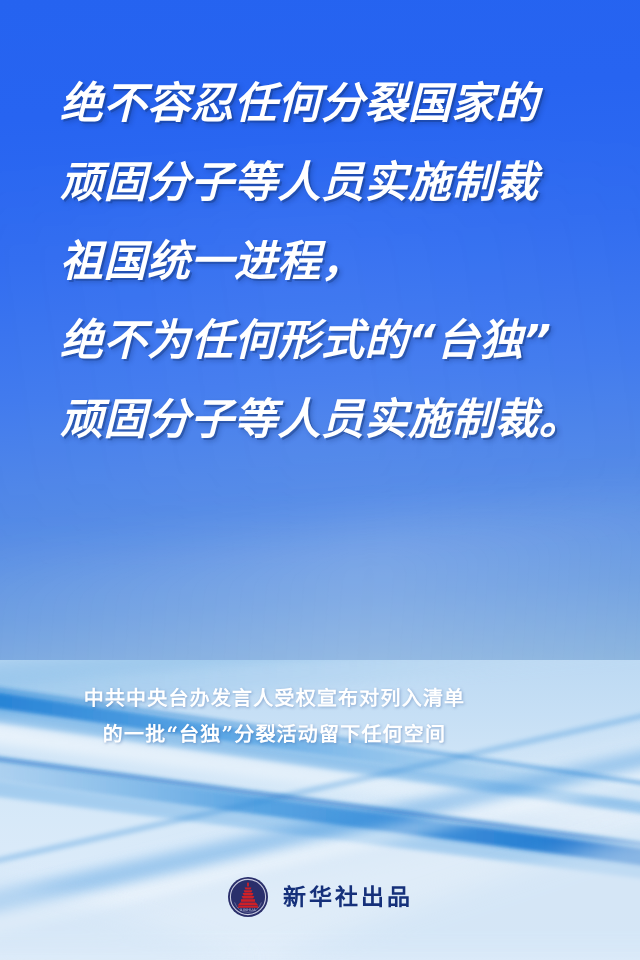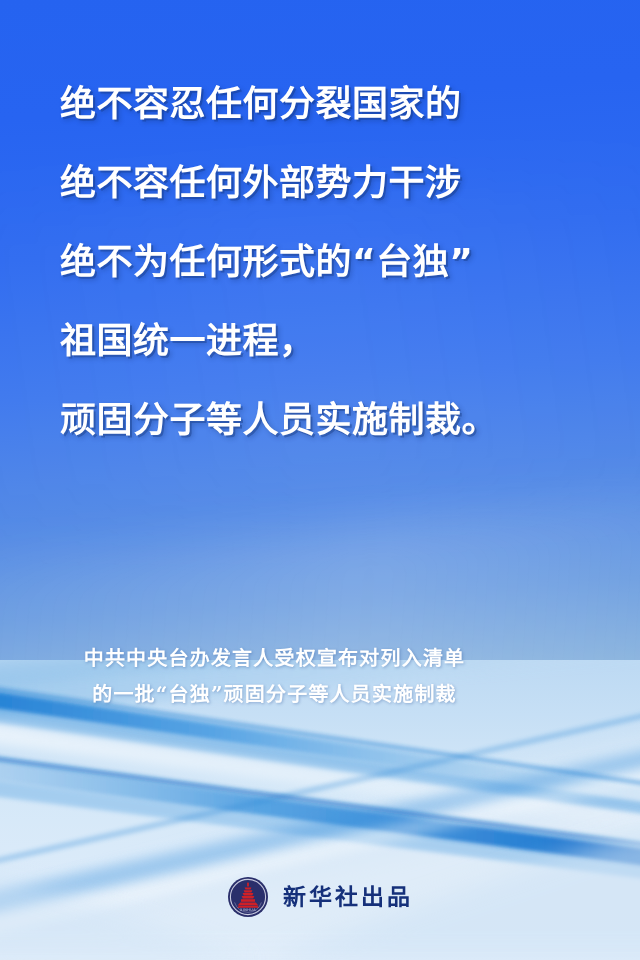--- a/index.html
+++ b/index.html
@@ -69,35 +69,36 @@
     left: 0;
     top: 64px;
     width: 640px;
     padding: 0 60px;
     box-sizing: border-box;
     z-index: 5;
   }
   .headline-line {
     font-family: "DejaVu Sans", "Liberation Sans", sans-serif;
     font-weight: 700;
-    font-size: 36px;
+    font-size: 43px;
     line-height: 79px;
     color: #ffffff;
     letter-spacing: 0.5px;
     white-space: nowrap;
     text-shadow:
        2px 2px 0 rgba(18,52,120,0.38),
        3px 3px 5px rgba(12,40,100,0.30);
+    font-style: italic;
   }
 
   
   .subhead {
     position: absolute;
     left: 0;
-    top: 640px;
+    top: 680px;
     width: 549px;
     text-align: center;
     z-index: 5;
   }
   .subhead-line {
     font-family: "DejaVu Serif", "Liberation Serif", serif;
     font-weight: 700;
     font-size: 20px;
     line-height: 36px;
     color: #ffffff;
@@ -206,29 +207,29 @@
       <path d="M -40,22 L 700,130 L 700,133 L -40,25 Z" fill="#1b7bd0" opacity="0.65" filter="url(#fSoft)"></path>
 
       <path d="M 260,300 L 700,150 L 700,300 Z" fill="#cfe3f6" opacity="0.6" filter="url(#fHaze)"></path>
 
       <path d="M -40,300 L 260,300 L -40,200 Z" fill="#cfe3f6" opacity="0.45" filter="url(#fHaze)"></path>
     </svg>
   </div>
 
   <div class="headline">
     <div class="headline-line">绝不容忍任何分裂国家的</div>
-    <div class="headline-line">绝不容任何外部势力干涉</div>
+    <div class="headline-line">顽固分子等人员实施制裁</div>
+    <div class="headline-line">祖国统一进程，</div>
     <div class="headline-line">绝不为任何形式的“台独”</div>
-    <div class="headline-line">祖国统一进程，</div>
     <div class="headline-line">顽固分子等人员实施制裁。</div>
   </div>
 
   <div class="subhead">
     <div class="subhead-line">中共中央台办发言人受权宣布对列入清单</div>
-    <div class="subhead-line">的一批“台独”顽固分子等人员实施制裁</div>
+    <div class="subhead-line">的一批“台独”分裂活动留下任何空间</div>
   </div>
 
   <div class="brand">
     <span class="brand-mark">
       <svg viewBox="0 0 42 42" xmlns="http://www.w3.org/2000/svg">
         <circle cx="21" cy="21" r="20" fill="#2a2f6b"></circle>
         <circle cx="21" cy="21" r="17.6" fill="none" stroke="#c9cbe0" stroke-width="1.1"></circle>
 
         <g fill="#cf2026">
           <rect x="20.1" y="6.4" width="1.8" height="4.2" rx="0.6"></rect>

